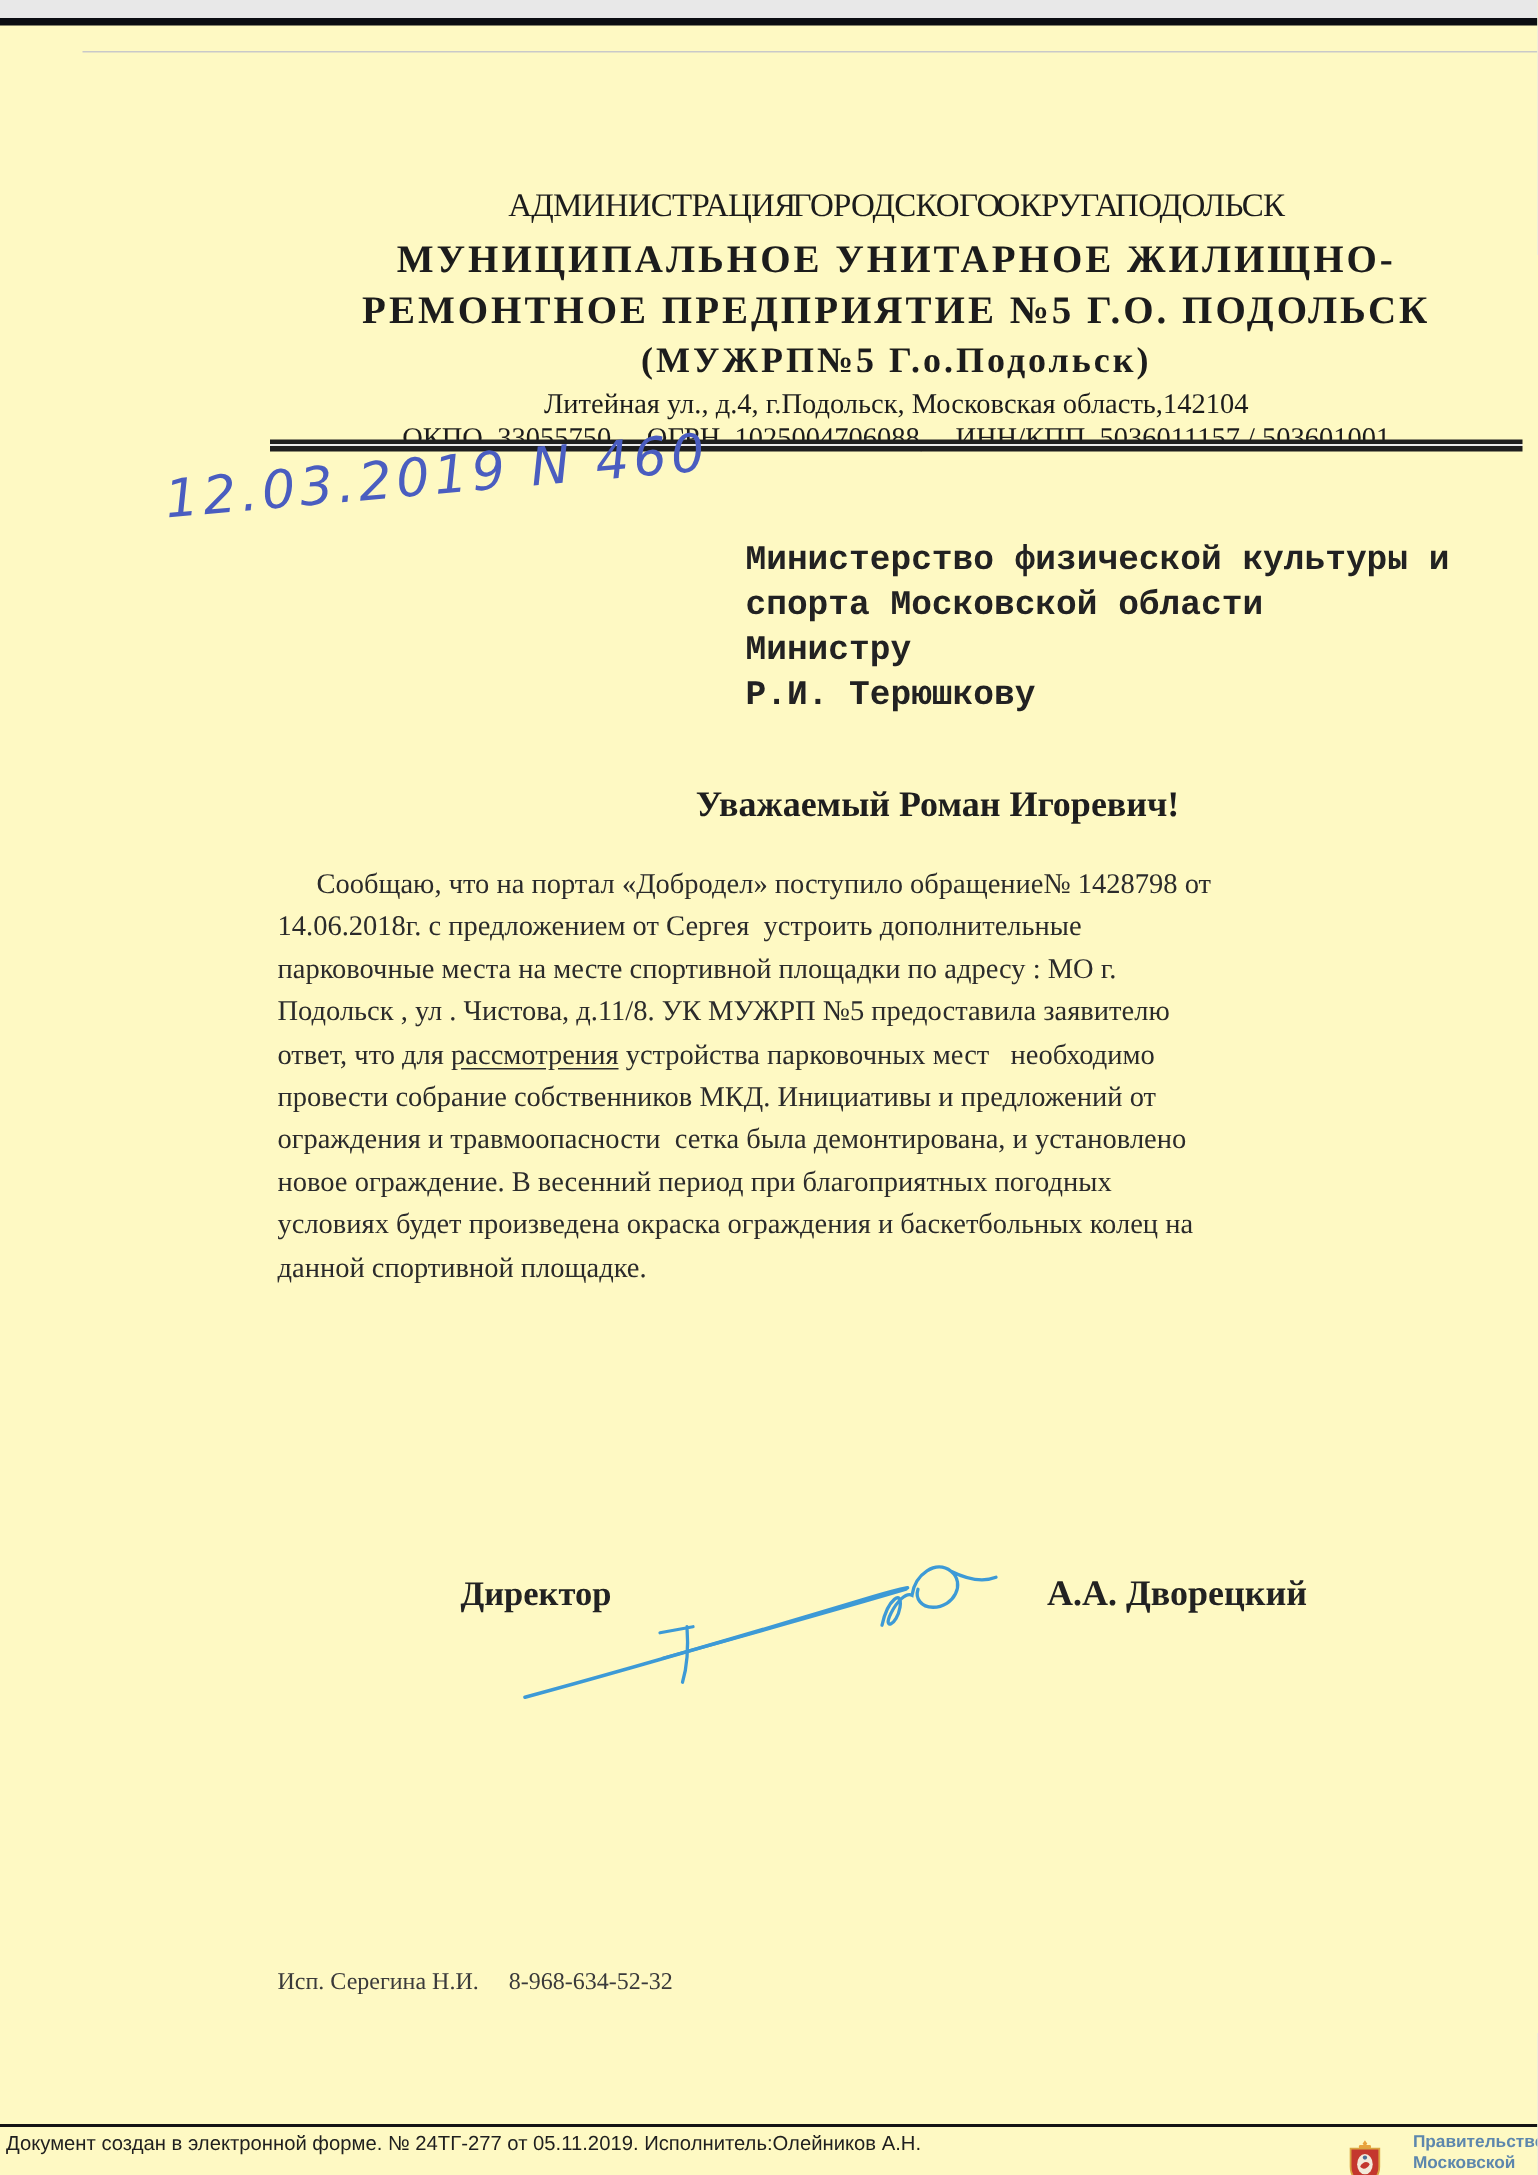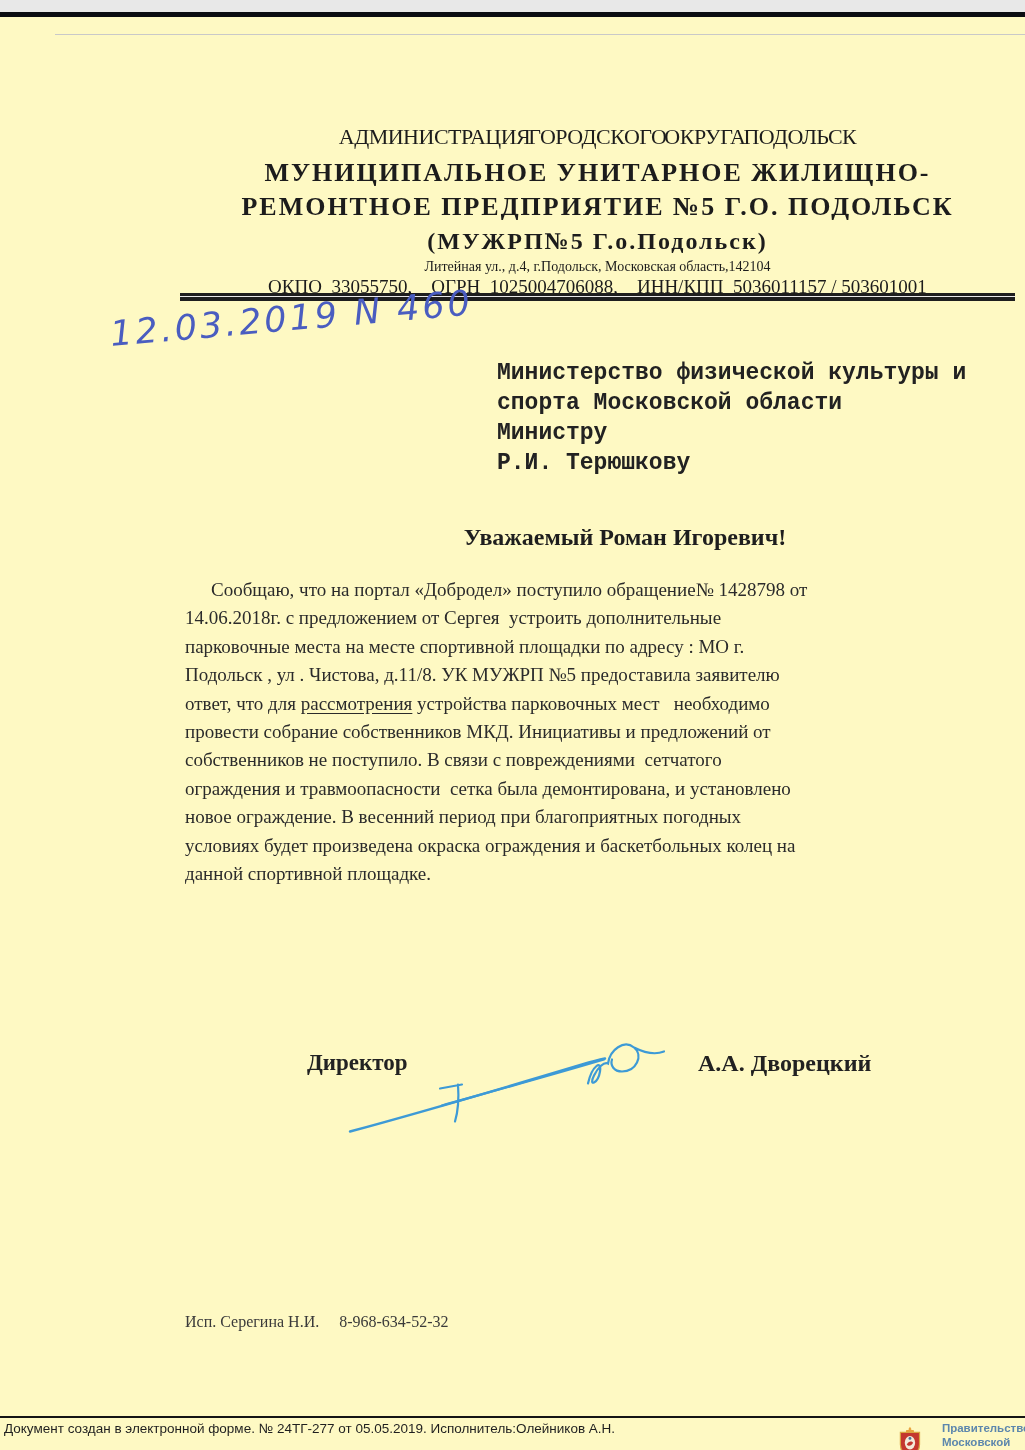--- a/index.html
+++ b/index.html
@@ -15,21 +15,21 @@
   
   .scan-top-band{position:absolute;top:0;left:0;width:100%;height:5px;background:#0b0d12;}
   .scan-faint-line{position:absolute;top:22px;left:55px;width:970px;height:1px;background:#c9c9c9;}
 
   
   .letterhead{position:absolute;top:112px;left:180px;width:835px;text-align:center;color:#1c1c1c;}
   .lh-line1{font-size:22px;letter-spacing:-0.5px;word-spacing:-7px;white-space:nowrap;}
   .lh-line2,.lh-line3{font-size:26px;font-weight:bold;letter-spacing:2px;line-height:34px;}
   .lh-line2{margin-top:6px;}
   .lh-line4{font-size:24px;font-weight:bold;letter-spacing:2px;margin-top:2px;line-height:30px;}
-  .lh-address{font-size:14px;margin-top:3px;}
+  .lh-address{font-size:19px;margin-top:3px;}
   .lh-codes{font-size:19px;white-space:pre;margin-top:1px;}
   .header-rule{
     position:absolute;top:281px;left:180px;width:835px;height:8px;
     background:linear-gradient(#1e1e1e 0 38%, #e9e9e9 38% 52%, #1e1e1e 52% 100%);
   }
 
   
   .handwritten-number{
     position:absolute;top:302px;left:112px;
     font-family:"DejaVu Sans", sans-serif;
@@ -101,21 +101,20 @@
 
   <div class="salutation">Уважаемый Роман Игоревич!</div>
 
   <div class="body-text">
     <div class="b-line indent">Сообщаю, что на портал «Добродел» поступило обращение№ 1428798 от</div>
     <div class="b-line">14.06.2018г. с предложением от Сергея  устроить дополнительные</div>
     <div class="b-line">парковочные места на месте спортивной площадки по адресу : МО г.</div>
     <div class="b-line">Подольск , ул . Чистова, д.11/8. УК МУЖРП №5 предоставила заявителю</div>
     <div class="b-line"><span>ответ, что для </span><span class="u">рассмотрения</span><span> устройства парковочных мест   необходимо</span></div>
     <div class="b-line">провести собрание собственников МКД. Инициативы и предложений от</div>
-    <div class="b-line">собственников не поступило. В связи с повреждениями  сетчатого</div>
     <div class="b-line">ограждения и травмоопасности  сетка была демонтирована, и установлено</div>
     <div class="b-line">новое ограждение. В весенний период при благоприятных погодных</div>
     <div class="b-line">условиях будет произведена окраска ограждения и баскетбольных колец на</div>
     <div class="b-line">данной спортивной площадке.</div>
   </div>
 
   <div class="sig-label">Директор</div>
 
   <svg class="signature-svg" viewBox="0 0 335 105" fill="none">
     <path d="M8,100 C60,86 150,60 240,33 C250,30 258,28 263,27" stroke="#3d9ad6" stroke-width="2.4" stroke-linecap="round"></path>
@@ -124,21 +123,21 @@
     <path d="M246,52 C250,34 260,28 258,40 C256,52 246,56 252,44 C256,36 262,30 266,32 C268,18 282,8 292,16 C302,24 294,40 280,40 C272,40 268,34 270,28 M292,16 C300,20 312,24 322,20" stroke="#3d9ad6" stroke-width="2.2" stroke-linecap="round"></path>
   </svg>
 
   <div class="sig-name">А.А. Дворецкий</div>
 
   <div class="executor">Исп. Серегина Н.И.     8-968-634-52-32</div>
 
   <div class="footer-rule"></div>
 
   <div class="footer-text">
-    <div>Документ создан в электронной форме. № 24ТГ-277 от 05.05.2019. Исполнитель:Олейников А.Н.</div>
+    <div>Документ создан в электронной форме. № 24ТГ-277 от 05.11.2019. Исполнитель:Олейников А.Н.</div>
   </div>
 
   <div class="gov-badge">
     <svg width="30" height="38" viewBox="0 0 30 38">
       <path d="M13,3 L15,0 L17,3 L15,5 Z" fill="#e8a33d"></path>
       <rect x="10" y="4" width="10" height="3" rx="1" fill="#e8a33d"></rect>
       <path d="M3,7 H27 V22 C27,31 21,35.5 15,38 C9,35.5 3,31 3,22 Z" fill="#c4372e" stroke="#d9a441" stroke-width="1.5"></path>
       <ellipse cx="15" cy="20" rx="6.5" ry="8.5" fill="#f3ead9"></ellipse>
       <path d="M11,22 C13,18 17,17 19,20 C17,24 13,25 11,22 Z" fill="#c4372e"></path>
       <circle cx="15" cy="14.5" r="1.8" fill="#4a6e96"></circle>

